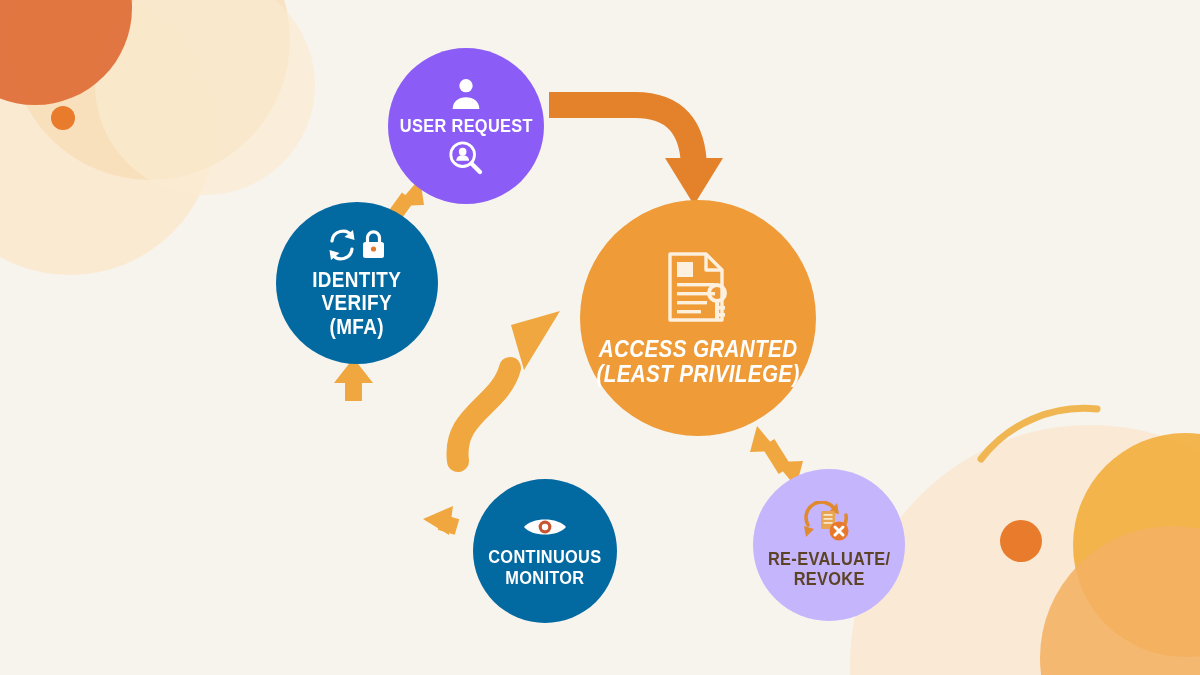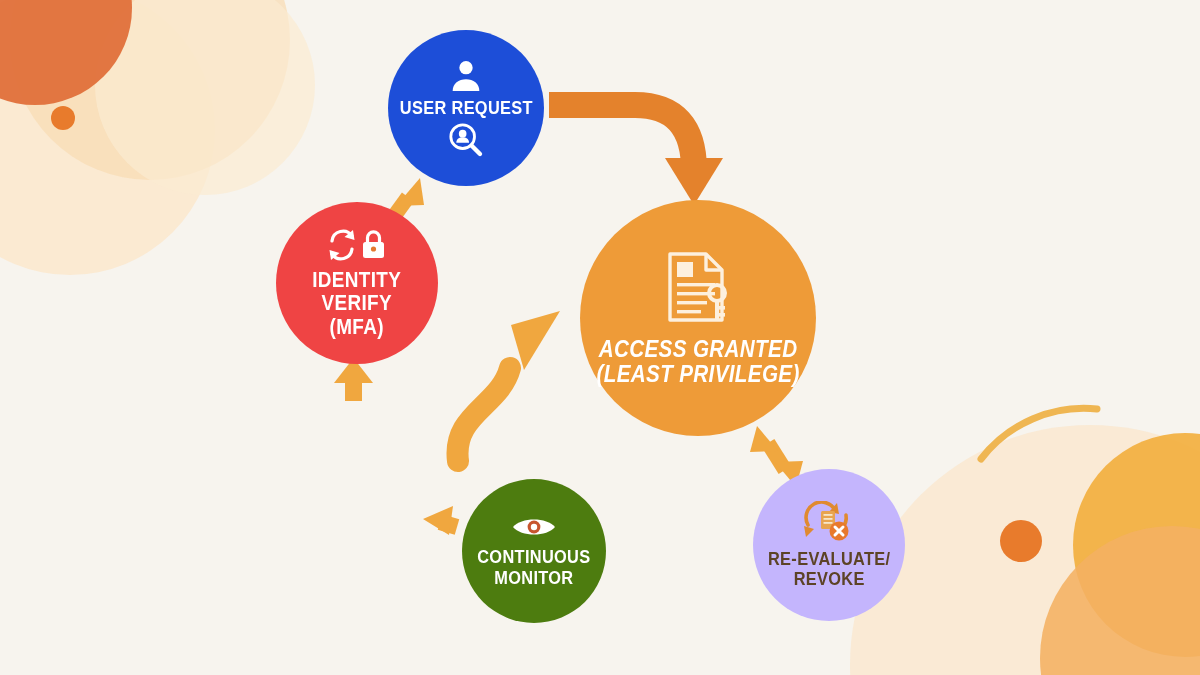--- a/index.html
+++ b/index.html
@@ -64,61 +64,61 @@
     <path d="M 458 461 C 452 414 500 406 510 368" fill="none" stroke="#F0A73F" stroke-width="22" stroke-linecap="round"></path>
     <polygon points="560,311 524,370 511,325" fill="#F0A73F"></polygon>
 
     <g>
       <path d="M 768 443 L 785 470" stroke="#F0A73F" stroke-width="15" stroke-linecap="butt" fill="none"></path>
       <polygon points="757,426 778,451 750,452" fill="#F0A73F"></polygon>
       <polygon points="796,487 775,462 803,461" fill="#F0A73F"></polygon>
     </g>
   </svg>
 
-  <div class="node" style="left:388px;top:30px;width:156px;height:156px;background:#1d4ed8;">
+  <div class="node" style="left:388px;top:48px;width:156px;height:156px;background:#8b5cf6;">
     <span class="icon">
       <svg width="40" height="40" viewBox="0 0 24 24">
         <circle cx="12" cy="7" r="4" fill="#FFFFFF"></circle>
         <path d="M4 21c0-4.4 3.6-7 8-7s8 2.6 8 7z" fill="#FFFFFF"></path>
       </svg>
     </span>
     <span class="label" style="color:#FFFFFF;font-size:19px;margin:2px 0 1px;">
       <span class="lbl-line">USER REQUEST</span>
     </span>
     <span class="icon">
       <svg width="40" height="40" viewBox="0 0 24 24">
         <circle cx="10" cy="10" r="7.1" fill="none" stroke="#FFFFFF" stroke-width="1.7"></circle>
         <circle cx="10" cy="8.2" r="2.3" fill="#FFFFFF"></circle>
         <path d="M6.2 13.6c0-2.1 1.8-3.2 3.8-3.2s3.8 1.1 3.8 3.2z" fill="#FFFFFF"></path>
         <path d="M15.3 15.3 L20.4 20.4" stroke="#FFFFFF" stroke-width="2.6" stroke-linecap="round"></path>
       </svg>
     </span>
   </div>
 
-  <div class="node" style="left:276px;top:202px;width:162px;height:162px;background:#ef4444;">
+  <div class="node" style="left:276px;top:202px;width:162px;height:162px;background:#0369a1;">
     <span class="icon">
       <svg width="62" height="34" viewBox="0 0 62 34">
         <path d="M6 13 A11 11 0 0 1 26 8" fill="none" stroke="#FFFFFF" stroke-width="3.2" stroke-linecap="round"></path>
         <polygon points="27,2 28.5,12 18.5,9" fill="#FFFFFF"></polygon>
         <path d="M26 21 A11 11 0 0 1 6 26" fill="none" stroke="#FFFFFF" stroke-width="3.2" stroke-linecap="round"></path>
         <polygon points="5,32 3.5,22 13.5,25" fill="#FFFFFF"></polygon>
         <rect x="37" y="14" width="21" height="16" rx="2.5" fill="#FFFFFF"></rect>
         <path d="M41.5 14 v-4.2 a6 6 0 0 1 12 0 V14" fill="none" stroke="#FFFFFF" stroke-width="3.2"></path>
         <circle cx="47.5" cy="21" r="2.6" fill="#E4792E"></circle>
       </svg>
     </span>
     <span class="label" style="color:#FFFFFF;font-size:22px;margin-top:6px;">
       <span class="lbl-line">IDENTITY</span>
       <span class="lbl-line">VERIFY</span>
       <span class="lbl-line">(MFA)</span>
     </span>
   </div>
 
 
-  <div class="node" style="left:462px;top:479px;width:144px;height:144px;background:#4d7c0f;">
+  <div class="node" style="left:473px;top:479px;width:144px;height:144px;background:#0369a1;">
     <span class="icon">
       <svg width="46" height="26" viewBox="0 0 46 26">
         <path d="M2 13 C 10 3 36 3 44 13 C 36 23 10 23 2 13 Z" fill="#FFFFFF"></path>
         <circle cx="23" cy="13" r="6.4" fill="#C8552F"></circle>
         <circle cx="23" cy="13" r="3.2" fill="#FFFFFF"></circle>
       </svg>
     </span>
     <span class="label" style="color:#FFFFFF;font-size:19px;margin-top:7px;">
       <span class="lbl-line">CONTINUOUS</span>
       <span class="lbl-line">MONITOR</span>

